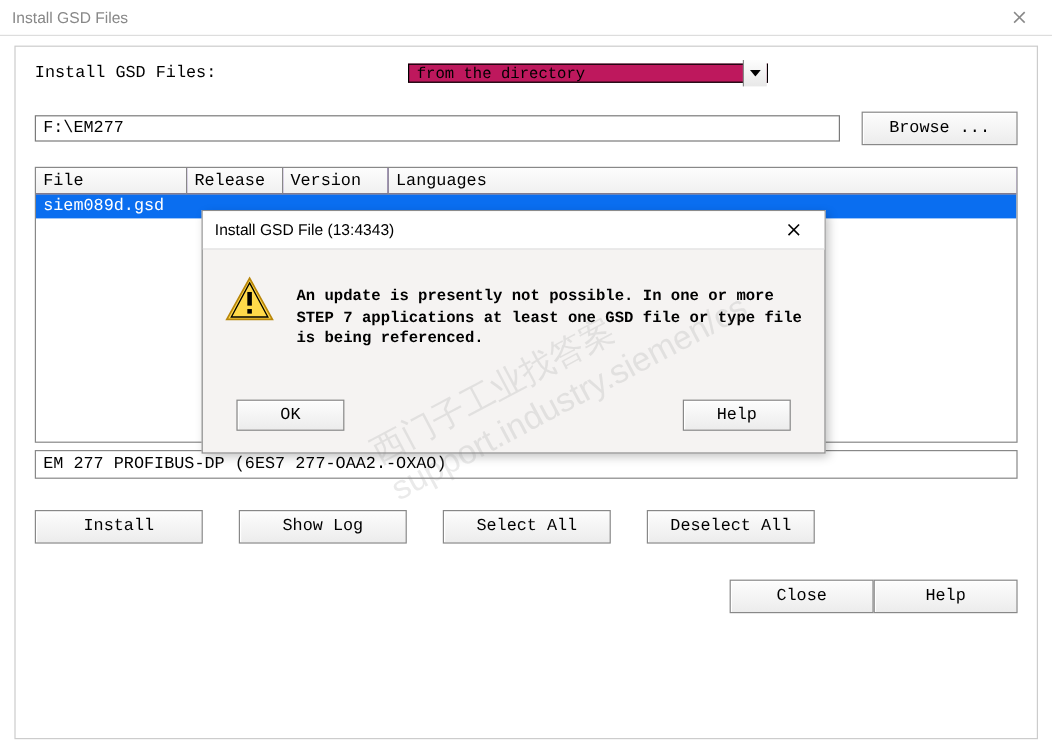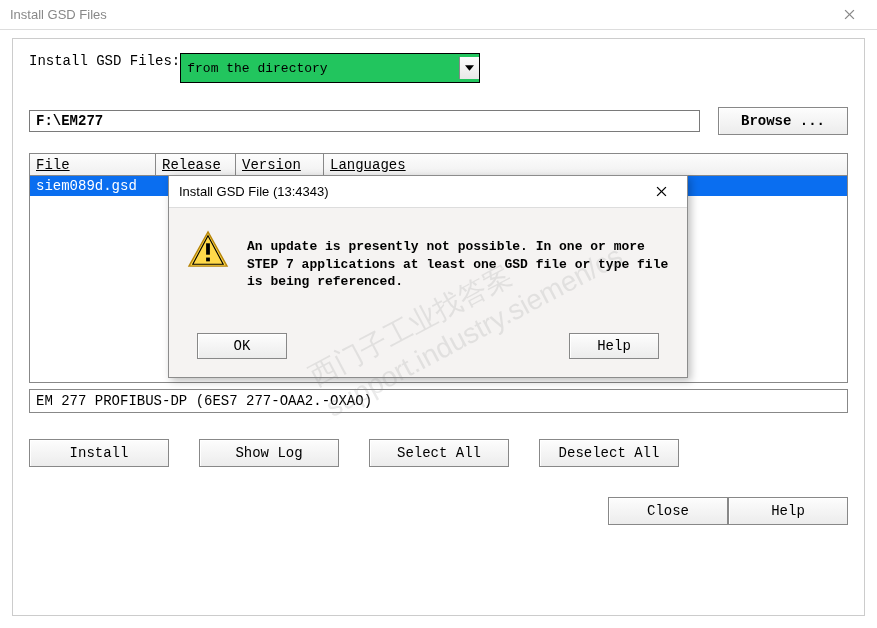--- a/index.html
+++ b/index.html
@@ -54,40 +54,41 @@
       display: flex;
       align-items: flex-start;
       margin-bottom: 14px;
     }
     .label {
       font-family: "Courier New", monospace;
       font-size: 14px;
       color: #000;
     }
     .combo {
+      margin-left: 160px;
       width: 300px;
-      height: 30px;
+      height: 16px;
       border: 1px solid #000;
-      background: #22c55e;
+      background: #be185d;
       display: flex;
       align-items: center;
       justify-content: space-between;
       padding: 0 0 0 6px;
     }
     .combo-arrow {
       width: 20px;
       height: 22px;
       border-left: 1px solid #888;
       background: linear-gradient(#fdfdfd,#e8e8e8);
       display: flex;
       align-items: center;
       justify-content: center;
     }
     .combo-arrow svg { width: 9px; height: 6px; }
-    .path-row { display: flex; align-items: center; gap: 18px; margin-top: 24px; margin-bottom: 18px; font-weight: bold; }
+    .path-row { display: flex; align-items: center; gap: 18px; margin-top: 24px; margin-bottom: 18px; }
     .path-input {
       flex: 1;
       height: 22px;
       border: 1px solid #7a7a7a;
       padding: 0 6px;
       font-family: "Courier New", monospace;
       font-size: 14px;
       display: flex;
       align-items: center;
       background: #fff;
@@ -112,21 +113,20 @@
       height: 230px;
       position: relative;
       background: #fff;
       margin-bottom: 6px;
       overflow: hidden;
     }
     .table-header {
       display: flex;
       height: 22px;
       background: #4c1d95;
-      text-decoration: underline;
     }
     .th {
       border-right: 1px solid #888;
       border-bottom: 1px solid #888;
       padding: 2px 6px;
       font-family: "Courier New", monospace;
       font-size: 14px;
       background: linear-gradient(#fdfdfd,#f0f0f0);
       display: flex;
       align-items: center;

